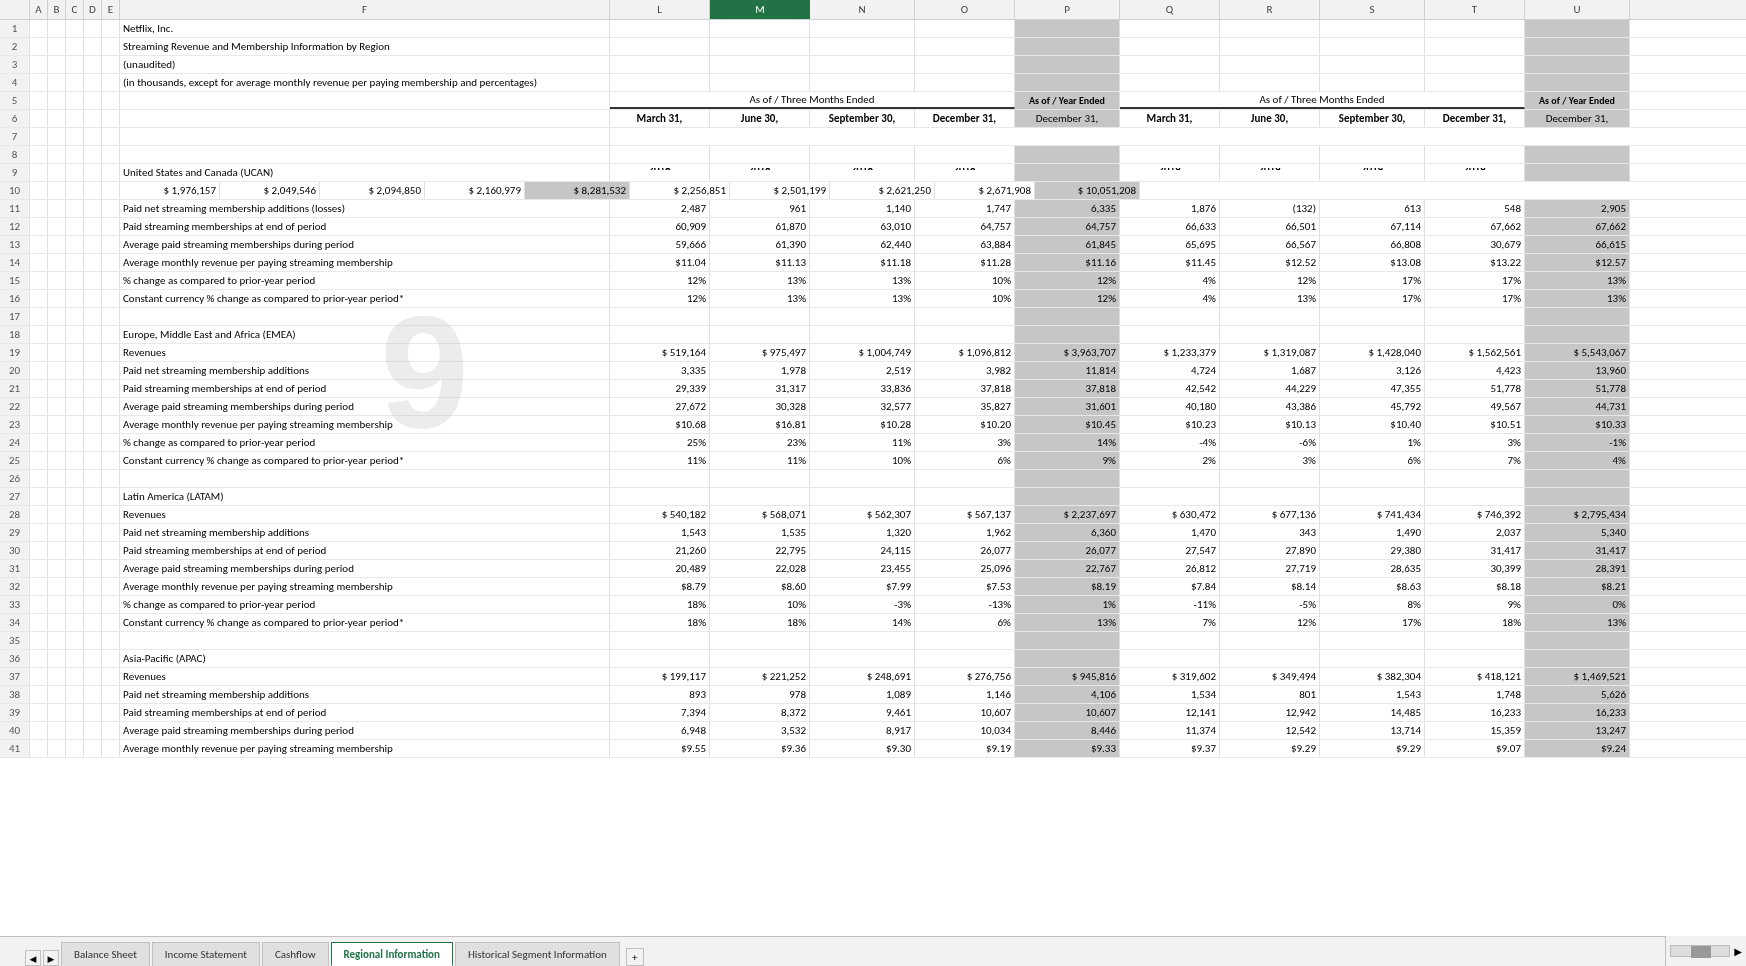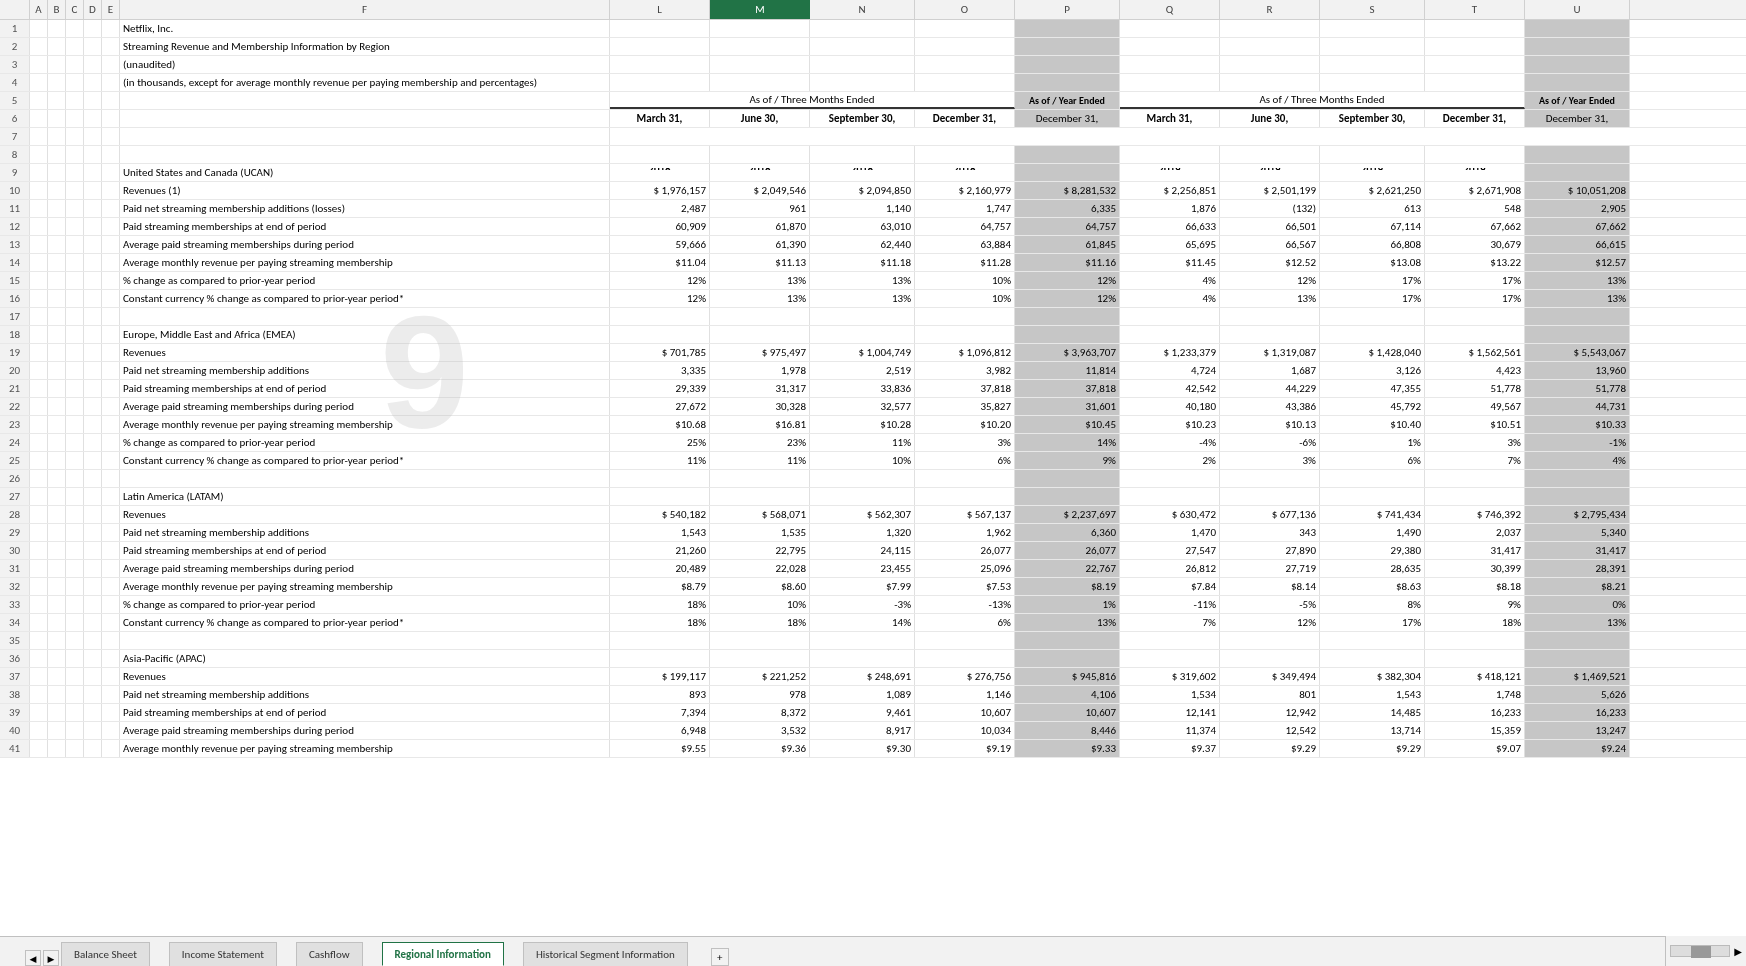--- a/index.html
+++ b/index.html
@@ -107,21 +107,21 @@
     .tab {
       height: 24px;
       padding: 4px 12px;
       border: 1px solid #c0c0c0;
       border-bottom: none;
       background: #e0e0e0;
       font-size: 11px;
       display: flex;
       align-items: center;
       cursor: pointer;
-      margin-right: 19px;
+      margin-right: 2px;
       color: #333;
     }
 
     .tab.active {
       background: #fff;
       color: #217346;
       font-weight: bold;
       border-color: #217346;
       border-bottom: 1px solid #fff;
     }
@@ -382,21 +382,20 @@
     </div>
 
     <div id="data-rows-container">
         <div class="grid-row rh-normal">
           <div class="cell w-rn row-num">10</div>
           <div class="cell w-a"></div>
           <div class="cell w-b"></div>
           <div class="cell w-c"></div>
           <div class="cell w-d"></div>
           <div class="cell w-e"></div>
-          <div class="cell w-f">Revenues (1)</div>
           <div class="cell w-l cell-right">$ 1,976,157</div>
           <div class="cell w-m cell-right">$ 2,049,546</div>
           <div class="cell w-n cell-right">$ 2,094,850</div>
           <div class="cell w-o cell-right">$ 2,160,979</div>
           <div class="cell w-p shaded cell-right">$ 8,281,532</div>
           <div class="cell w-q cell-right">$ 2,256,851</div>
           <div class="cell w-r cell-right">$ 2,501,199</div>
           <div class="cell w-s cell-right">$ 2,621,250</div>
           <div class="cell w-t cell-right">$ 2,671,908</div>
           <div class="cell w-u shaded cell-right">$ 10,051,208</div>
@@ -554,21 +553,21 @@
           <div class="cell w-u shaded cell-right bold"></div>
         </div>
         <div class="grid-row rh-normal">
           <div class="cell w-rn row-num">19</div>
           <div class="cell w-a"></div>
           <div class="cell w-b"></div>
           <div class="cell w-c"></div>
           <div class="cell w-d"></div>
           <div class="cell w-e"></div>
           <div class="cell w-f">Revenues</div>
-          <div class="cell w-l cell-right">$ 701,785</div>
+          <div class="cell w-l cell-right">$ 519,164</div>
           <div class="cell w-m cell-right">$ 975,497</div>
           <div class="cell w-n cell-right">$ 1,004,749</div>
           <div class="cell w-o cell-right">$ 1,096,812</div>
           <div class="cell w-p shaded cell-right">$ 3,963,707</div>
           <div class="cell w-q cell-right">$ 1,233,379</div>
           <div class="cell w-r cell-right">$ 1,319,087</div>
           <div class="cell w-s cell-right">$ 1,428,040</div>
           <div class="cell w-t cell-right">$ 1,562,561</div>
           <div class="cell w-u shaded cell-right">$ 5,543,067</div>
         </div>

